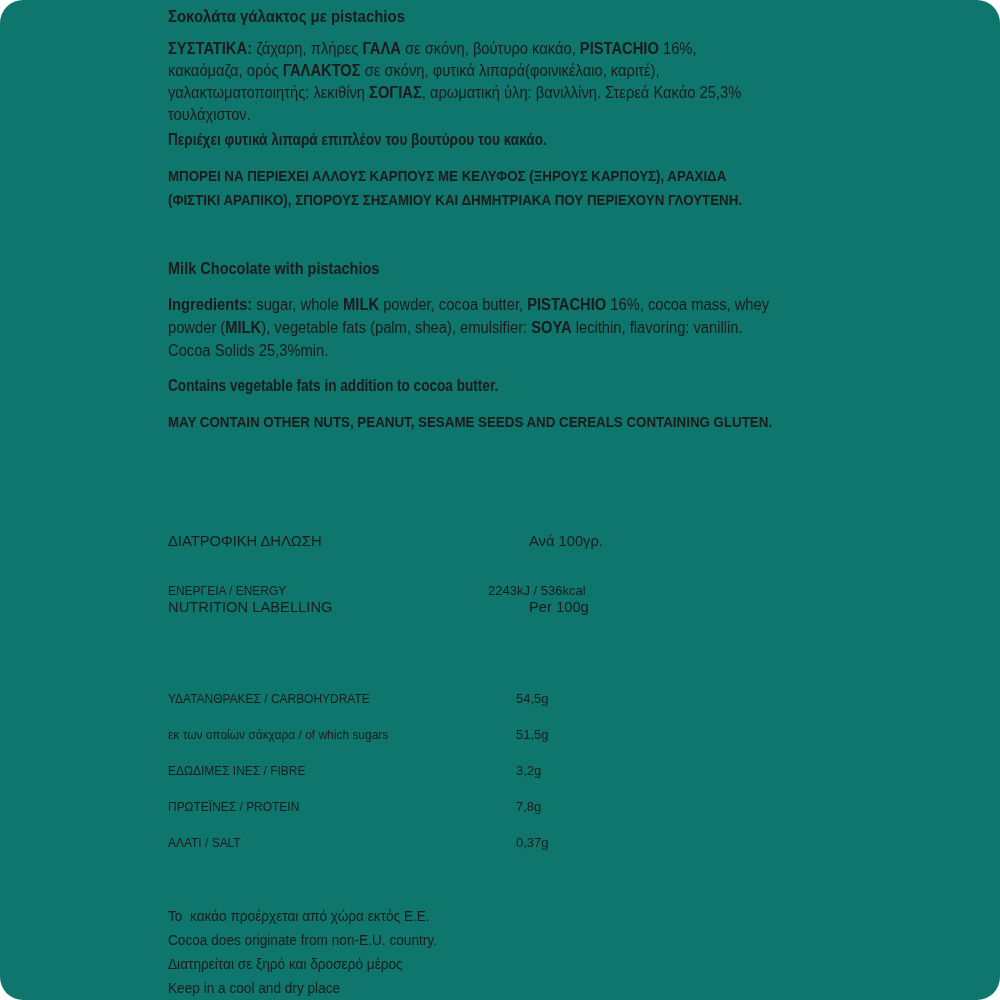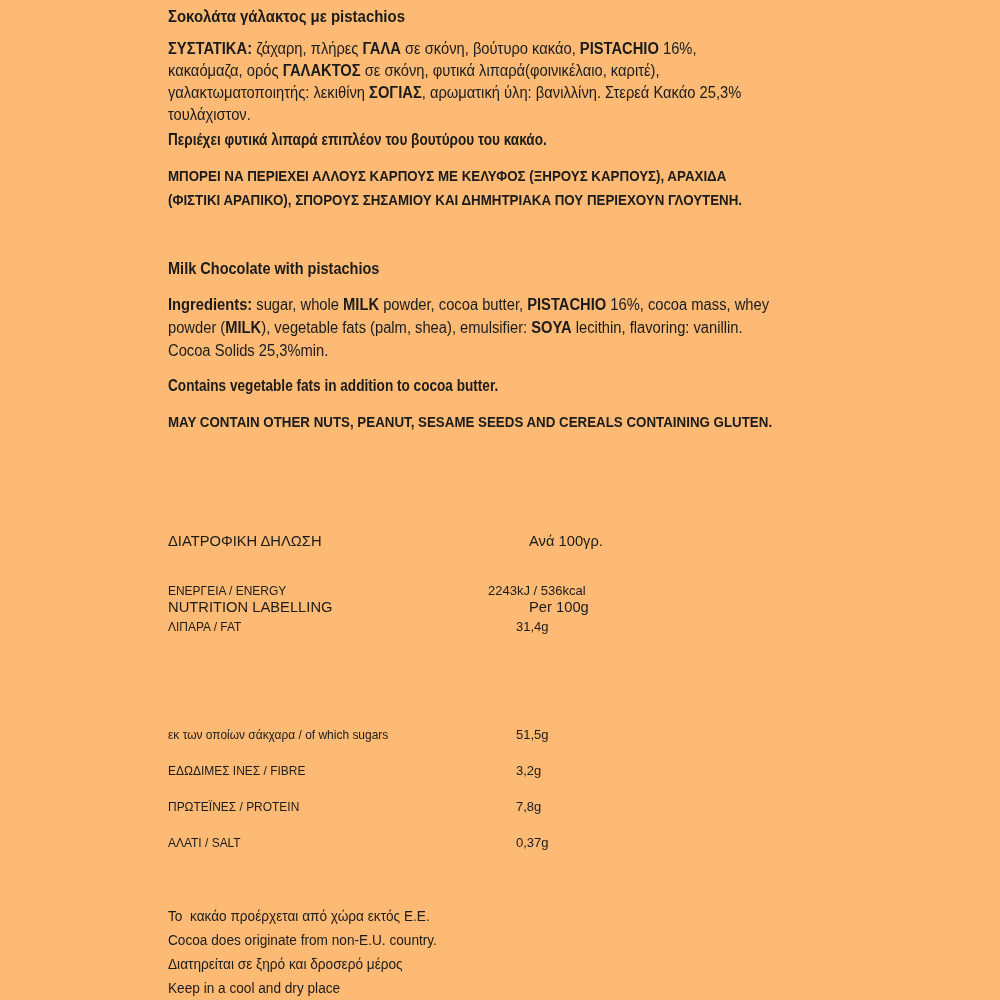--- a/index.html
+++ b/index.html
@@ -1,22 +1,23 @@
 <!DOCTYPE html>
 <html><head>
 <meta charset="utf-8">
 <style>
   html,body { margin:0; padding:0; background:#ffffff; }
   #page {
     position:relative;
     width:1000px; height:1000px;
-    background:#fdba74;
+    background:#0f766e;
     font-family:"Liberation Sans","DejaVu Sans",sans-serif;
     color:#1b1b1b;
     overflow:hidden;
+    border-radius:23px;
   }
   .blk { position:absolute; left:168px; white-space:pre; }
   .line { white-space:pre; }
   .b { font-weight:bold; }
 
   
   .cx85 { transform:scaleX(0.85); transform-origin:0 0; }
   .cx86 { transform:scaleX(0.86); transform-origin:0 0; }
   .cx88 { transform:scaleX(0.88); transform-origin:0 0; }
   .cx92 { transform:scaleX(0.92); transform-origin:0 0; }
@@ -65,21 +66,21 @@
     <div class="line">NUTRITION LABELLING</div>
   </div>
 
   <div class="blk nhead cx95" style="top:486px; left:529px">
     <div class="line">Ανά 100γρ.</div>
     <div class="line">Per 100g</div>
   </div>
 
   <div id="nutri-rows">
       <div class="nrow" style="top: 581px;"><span class="lbl">ΕΝΕΡΓΕΙΑ / ENERGY</span><span class="val">2243kJ / 536kcal</span></div>
-      <div class="nrow" style="top: 617px;"><span class="lbl">ΛΙΠΑΡΑ / FAT</span><span class="val">31,4g</span></div>
+      <div class="nrow" style="top: 689px;"><span class="lbl">ΥΔΑΤΑΝΘΡΑΚΕΣ / CARBOHYDRATE</span><span class="val">54,5g</span></div>
       <div class="nrow" style="top: 725px; text-decoration: underline;"><span class="lbl">εκ των οποίων σάκχαρα / of which sugars</span><span class="val">51,5g</span></div>
       <div class="nrow" style="top: 761px;"><span class="lbl">ΕΔΩΔΙΜΕΣ ΙΝΕΣ / FIBRE</span><span class="val">3,2g</span></div>
       <div class="nrow" style="top: 797px;"><span class="lbl">ΠΡΩΤΕΪΝΕΣ / PROTEIN</span><span class="val">7,8g</span></div>
       <div class="nrow" style="top: 833px;"><span class="lbl">ΑΛΑΤΙ / SALT</span><span class="val">0,37g</span></div>
     </div>
 
   <div class="blk footerblock cx88" style="top:904px"><div class="line">Το  κακάο προέρχεται από χώρα εκτός Ε.Ε.</div><div class="line">Cocoa does originate from non-E.U. country.</div><div class="line">Διατηρείται σε ξηρό και δροσερό μέρος</div><div class="line">Keep in a cool and dry place</div></div>
 
 </div>
 

